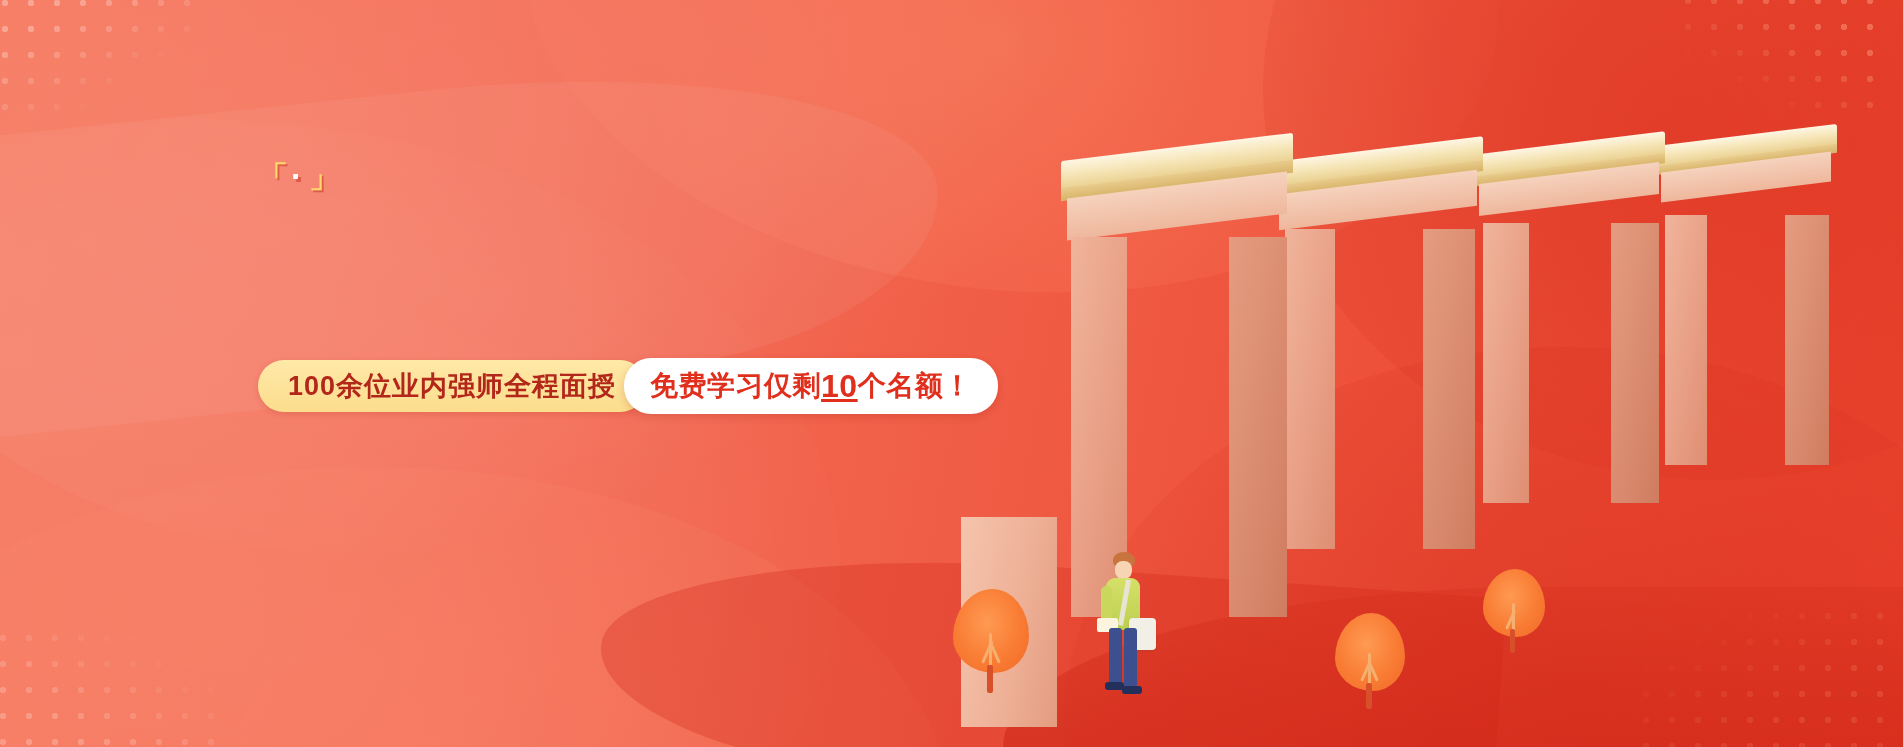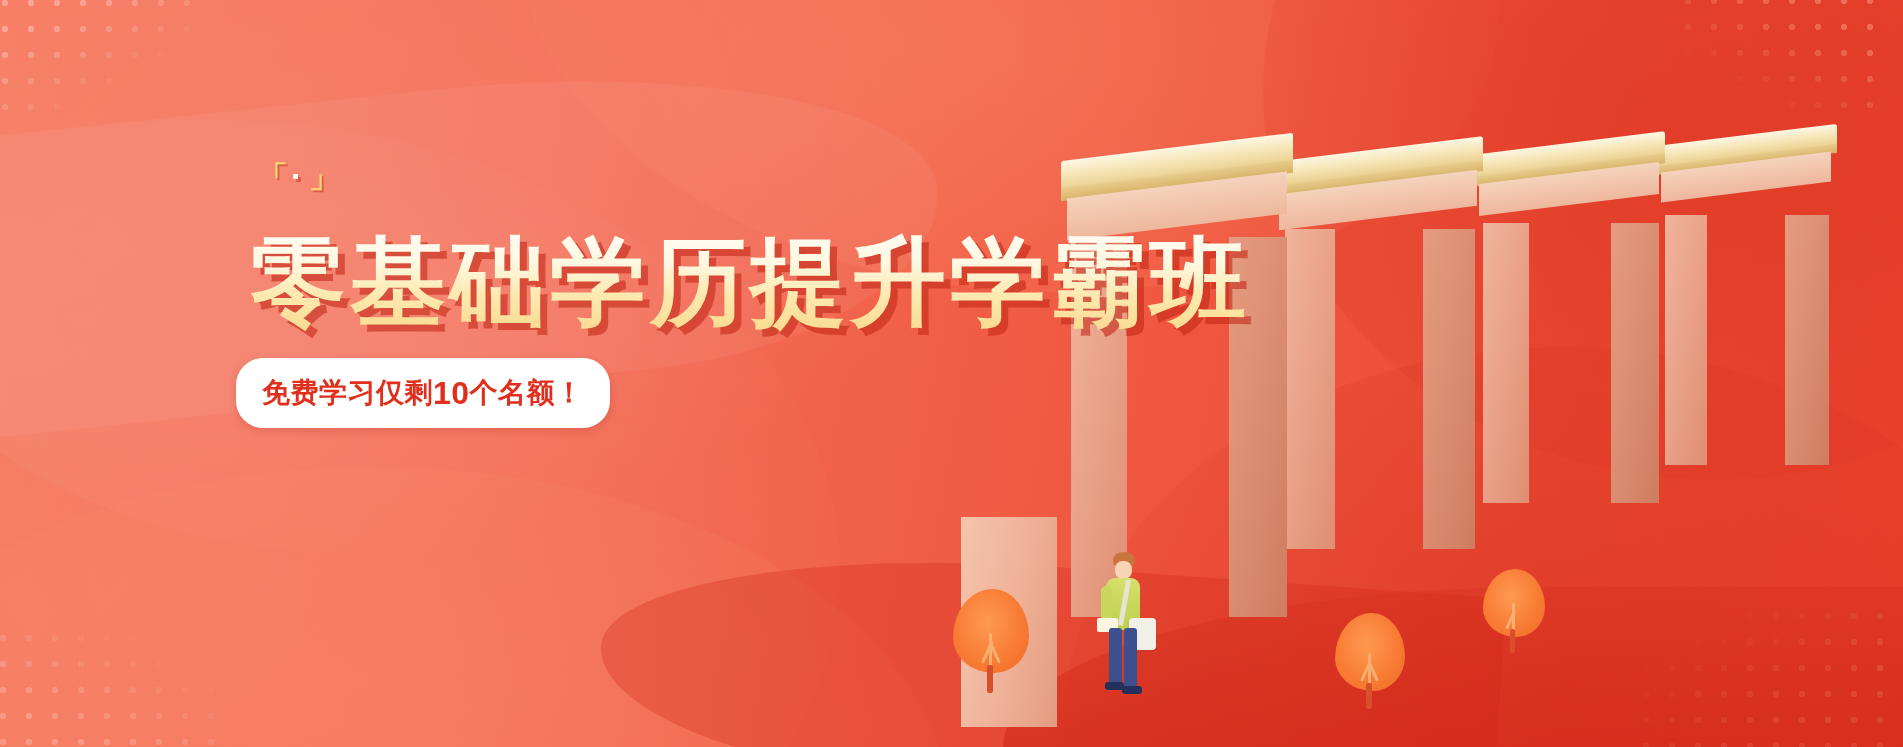--- a/index.html
+++ b/index.html
@@ -127,30 +127,30 @@
     height:52px;display:flex;align-items:center;
     padding:0 30px 0 30px;
     background:linear-gradient(180deg,#ffe9a8 0%,#fbdd8d 100%);
     border-radius:26px;
     color:#b3261a;font-size:27px;font-weight:bold;letter-spacing:1px;
     box-shadow:0 2px 6px rgba(160,30,18,.18);
     white-space:nowrap;
   }
   .pill-white{
     height:54px;display:flex;align-items:center;
-    padding:8px 26px;
+    padding:1px 26px;
     margin-left:-22px;
     background:#ffffff;
     border-radius:27px;
     color:#e0301d;font-size:28px;font-weight:bold;letter-spacing:.5px;
     box-shadow:0 3px 9px rgba(150,25,15,.20);
     white-space:nowrap;
     position:relative;z-index:2;
   }
-  .pill-white .num{font-size:32px;}
+  .pill-white .num{font-size:32px;text-decoration:underline;}
 
   
   .scene{position:absolute;right:0;bottom:0;width:960px;height:620px;pointer-events:none;}
   .ground{
     position:absolute;left:60px;bottom:0;width:900px;height:160px;
     background:linear-gradient(180deg,rgba(214,48,30,.35) 0%,rgba(206,36,22,.55) 100%);
     border-radius:60% 0 0 0/100% 0 0 0;
   }
 
   
@@ -296,23 +296,23 @@
   </div>
 
   <div class="copy">
 
     <div class="subtitle">
       <span class="bracket">「</span>
       <span class="sub-rest"> · </span>
       <span class="bracket close">」</span>
     </div>
 
-    <div class="headline">零基础学历提升学霸班</div>
 
     <div class="pills">
+      <div class="pill-yellow">100余位业内强师全程面授</div>
       <div class="pill-white">
         <span>免费学习仅剩</span>
         <span class="num">10</span>
         <span>个名额！</span>
       </div>
     </div>
 
   </div>
 </div>
 

